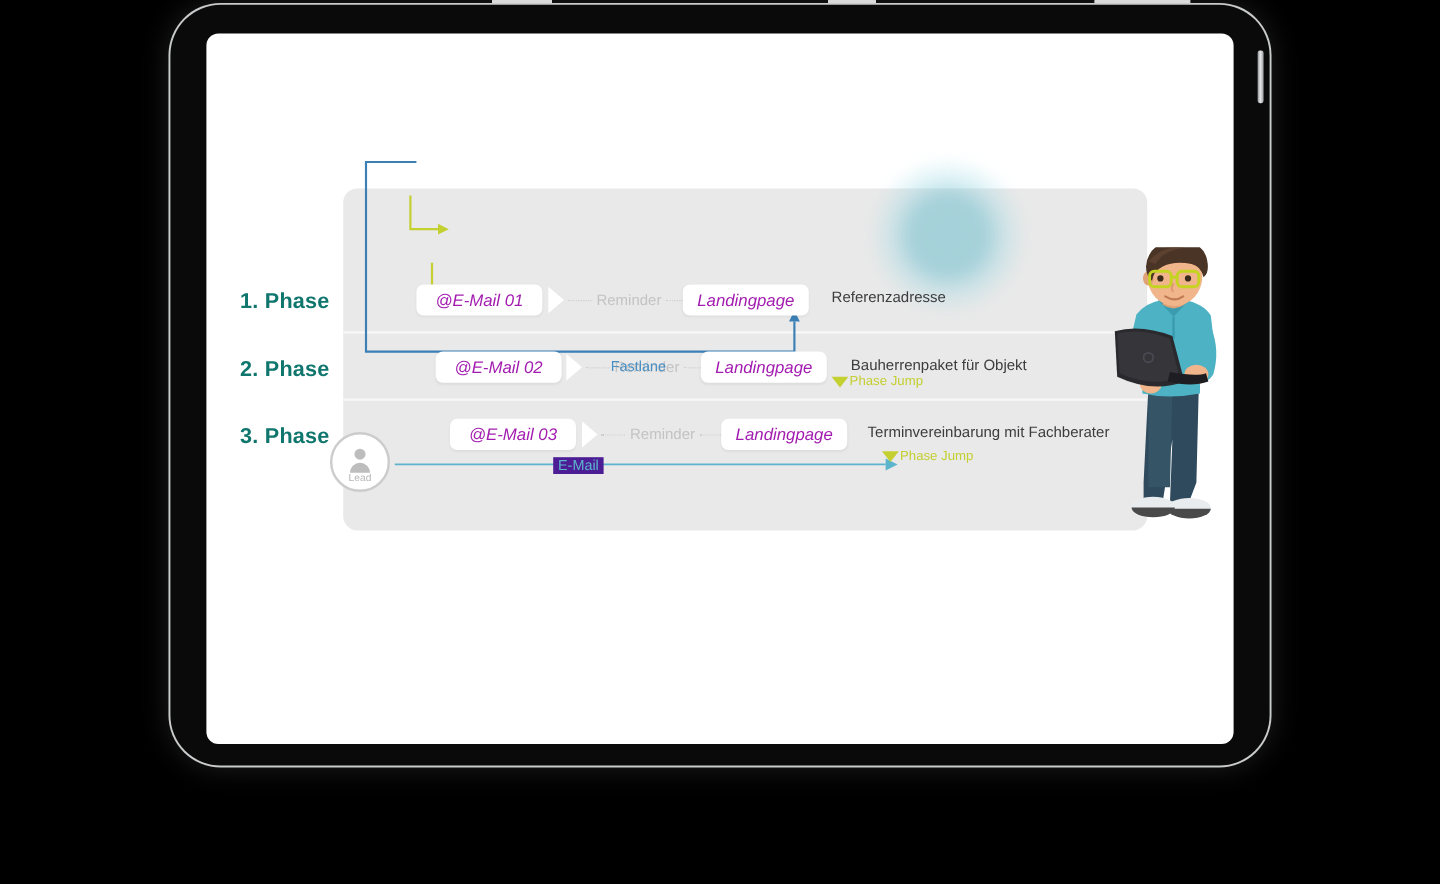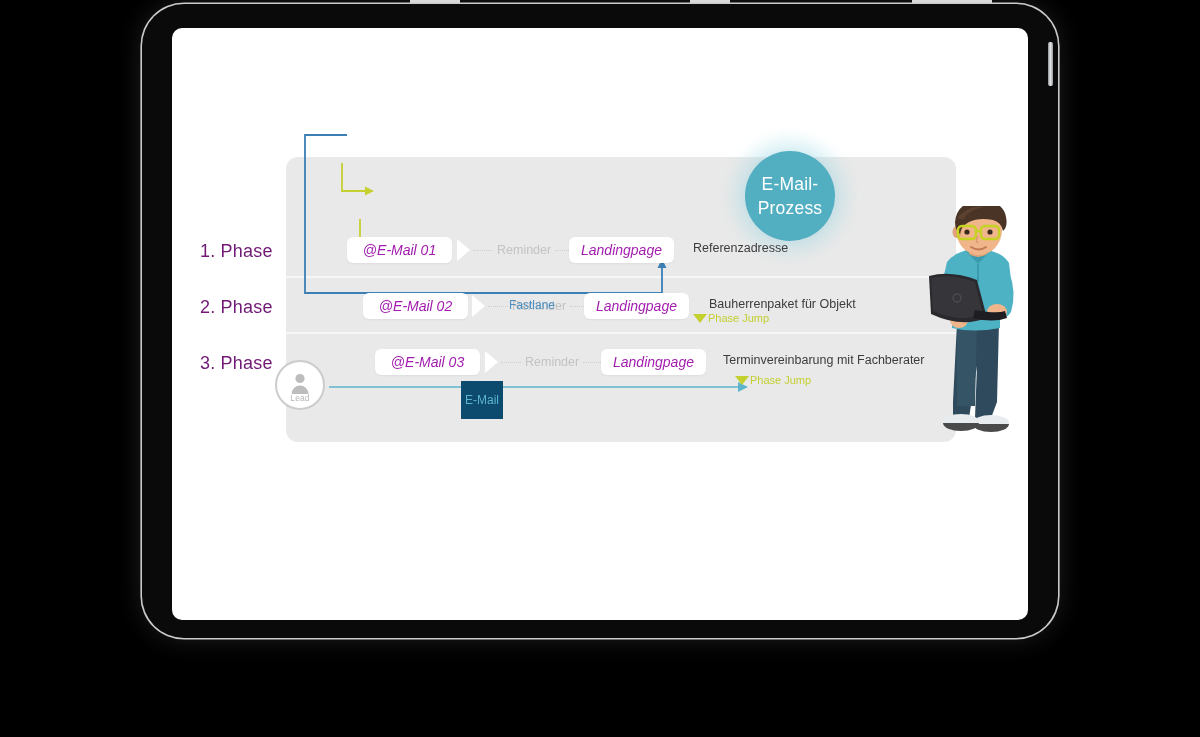--- a/index.html
+++ b/index.html
@@ -70,21 +70,21 @@
     text-align: center;
     color: #ffffff;
     font-size: 17.5px; line-height: 1.38;
     letter-spacing: .2px;
   }
 
   
   .phase-label {
     position: absolute; left: 28px; width: 80px;
     text-align: left;
-    color: #701a75; font-size: 18px; letter-spacing: .2px;
+    color: #0f766e; font-size: 18px; letter-spacing: .2px; font-weight: bold;
   }
   #phase-label-1 { top: 213px; }
   #phase-label-2 { top: 269px; }
   #phase-label-3 { top: 325px; }
 
   
   .pill {
     position: absolute; height: 26px;
     background: #ffffff;
     border-radius: 6px;
@@ -151,21 +151,21 @@
   .actor-glyph { display: block; }
   .actor-name {
     position: absolute; bottom: 5px; left: 0; right: 0;
     text-align: center;
     color: #b6b6b6; font-size: 8.5px; letter-spacing: .1px;
   }
   #actor-berater .actor-name { font-size: 9.5px; bottom: 8px; }
   #email-flow-label {
     position: absolute; left: 289px; top: 353px;
     color: #5cb5cc; font-size: 12px;
-    background: #0c4a6e; padding: 12px 4px;
+    background: #4c1d95; padding: 0 4px;
   }
 
   
   #wires { position: absolute; inset: 0; pointer-events: none; }
 
   
   #person { position: absolute; left: 745px; top: 178px; width: 120px; height: 232px; }
 </style>
 </head>
 <body>
@@ -196,26 +196,20 @@
         <polygon points="210,214.5 219,219 210,223.5" fill="#c4cf30"></polygon>
 
         <path d="M 175 107 L 133 107 L 133 265 L 490 265 L 490 240" stroke="#3b7fb5" stroke-width="1.8" fill="none"></path>
         <polygon points="485.5,240 490,231 494.5,240" fill="#3b7fb5"></polygon>
 
         <line x1="157" y1="359" x2="566" y2="359" stroke="#5cb5cc" stroke-width="1.6"></line>
         <polygon points="566,354 576,359 566,364" fill="#5cb5cc"></polygon>
       </svg>
 
       <div id="hub-glow"></div>
-      <div id="hub">
-        <div>
-          <span>E-Mail-</span><br>
-          <span>Prozess</span>
-        </div>
-      </div>
 
       <div class="phase-label" id="phase-label-1">1. Phase</div>
       <div class="phase-label" id="phase-label-2">2. Phase</div>
       <div class="phase-label" id="phase-label-3">3. Phase</div>
 
       <div class="pill" style="left:175px; top:209px; width:105px;">@E-Mail 01</div>
       <div class="reminder" style="left:285px; top:211px;">
         <span class="tri"></span>
         <span class="rem-text">
           <span class="dots"></span>

